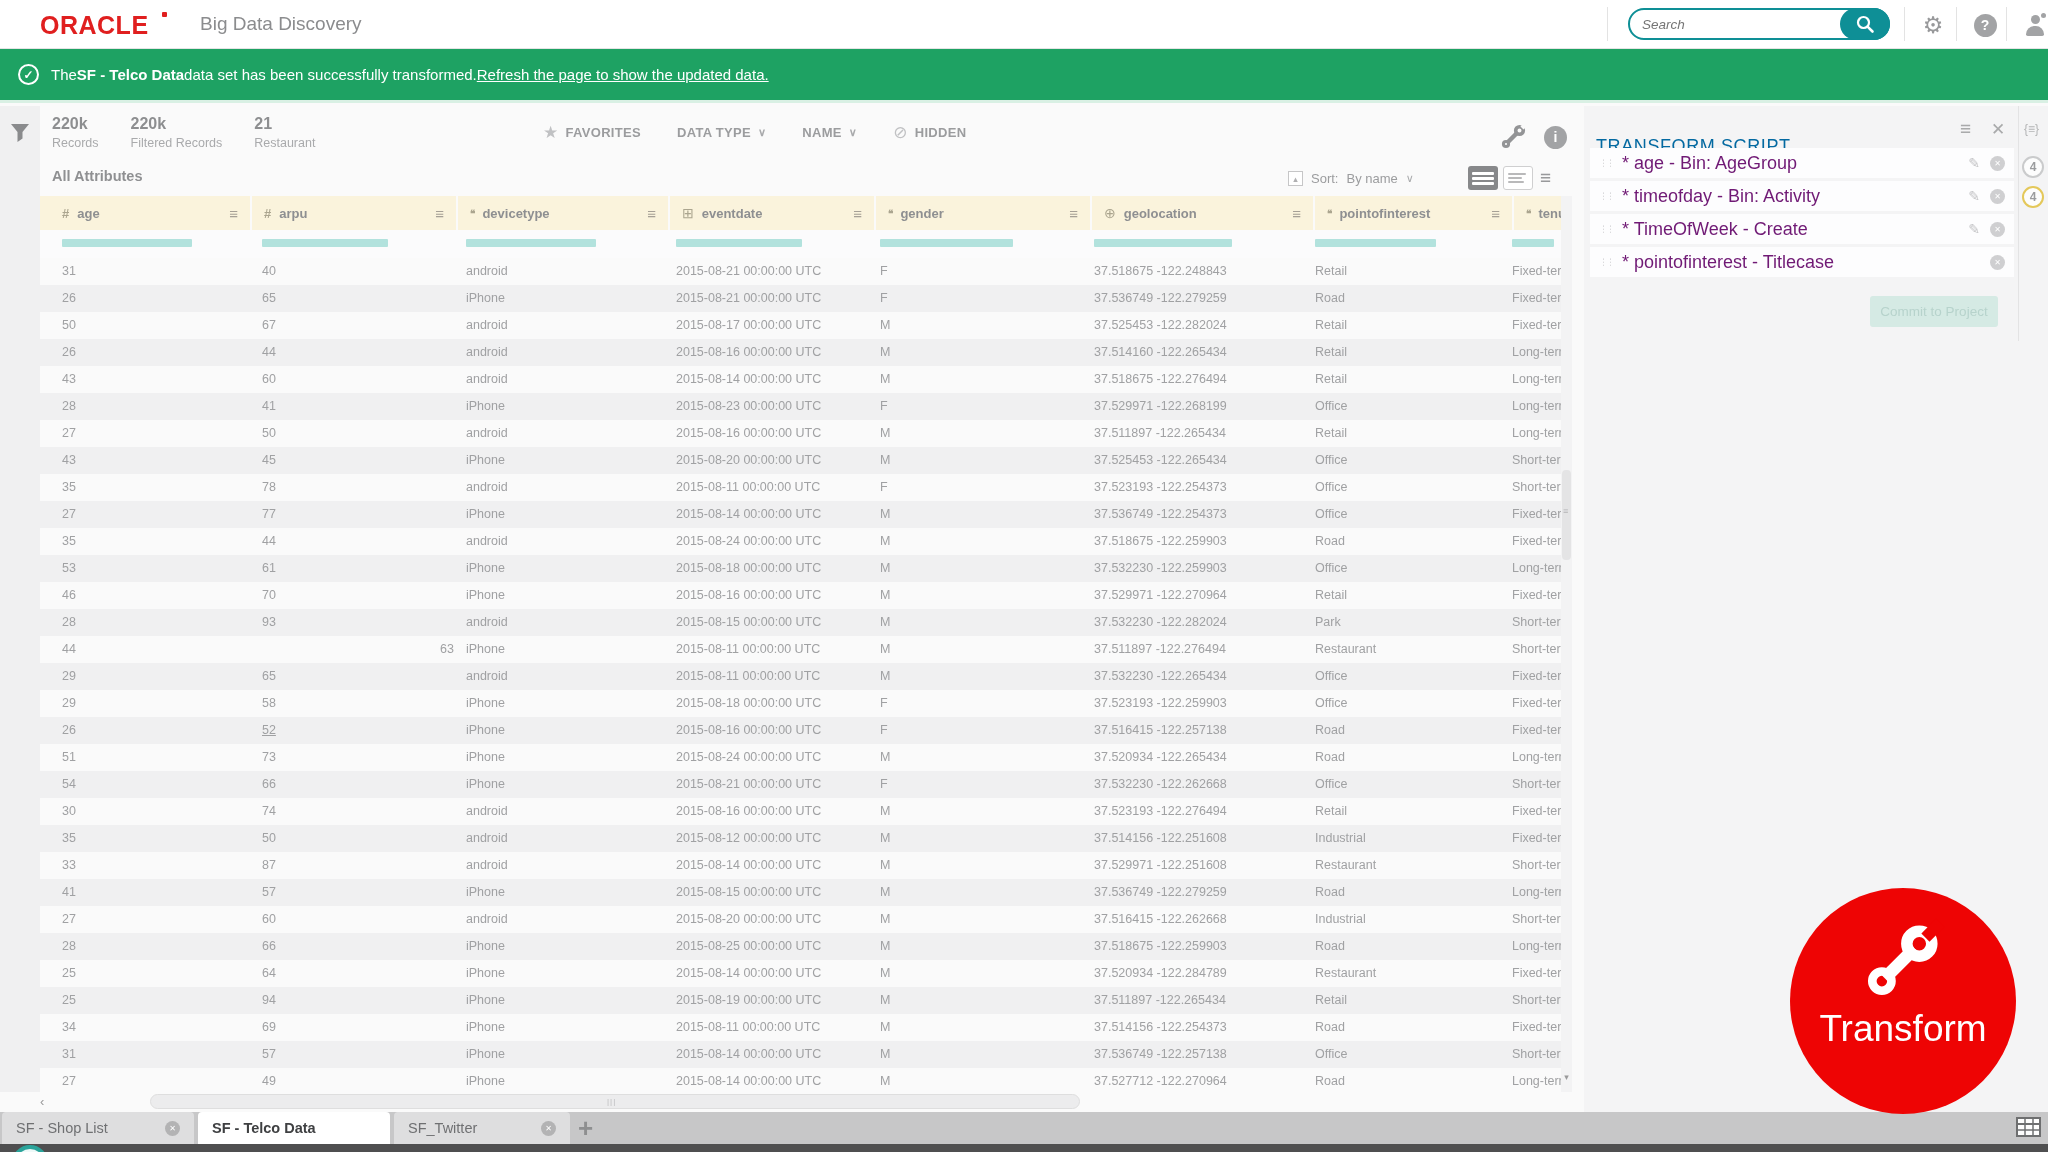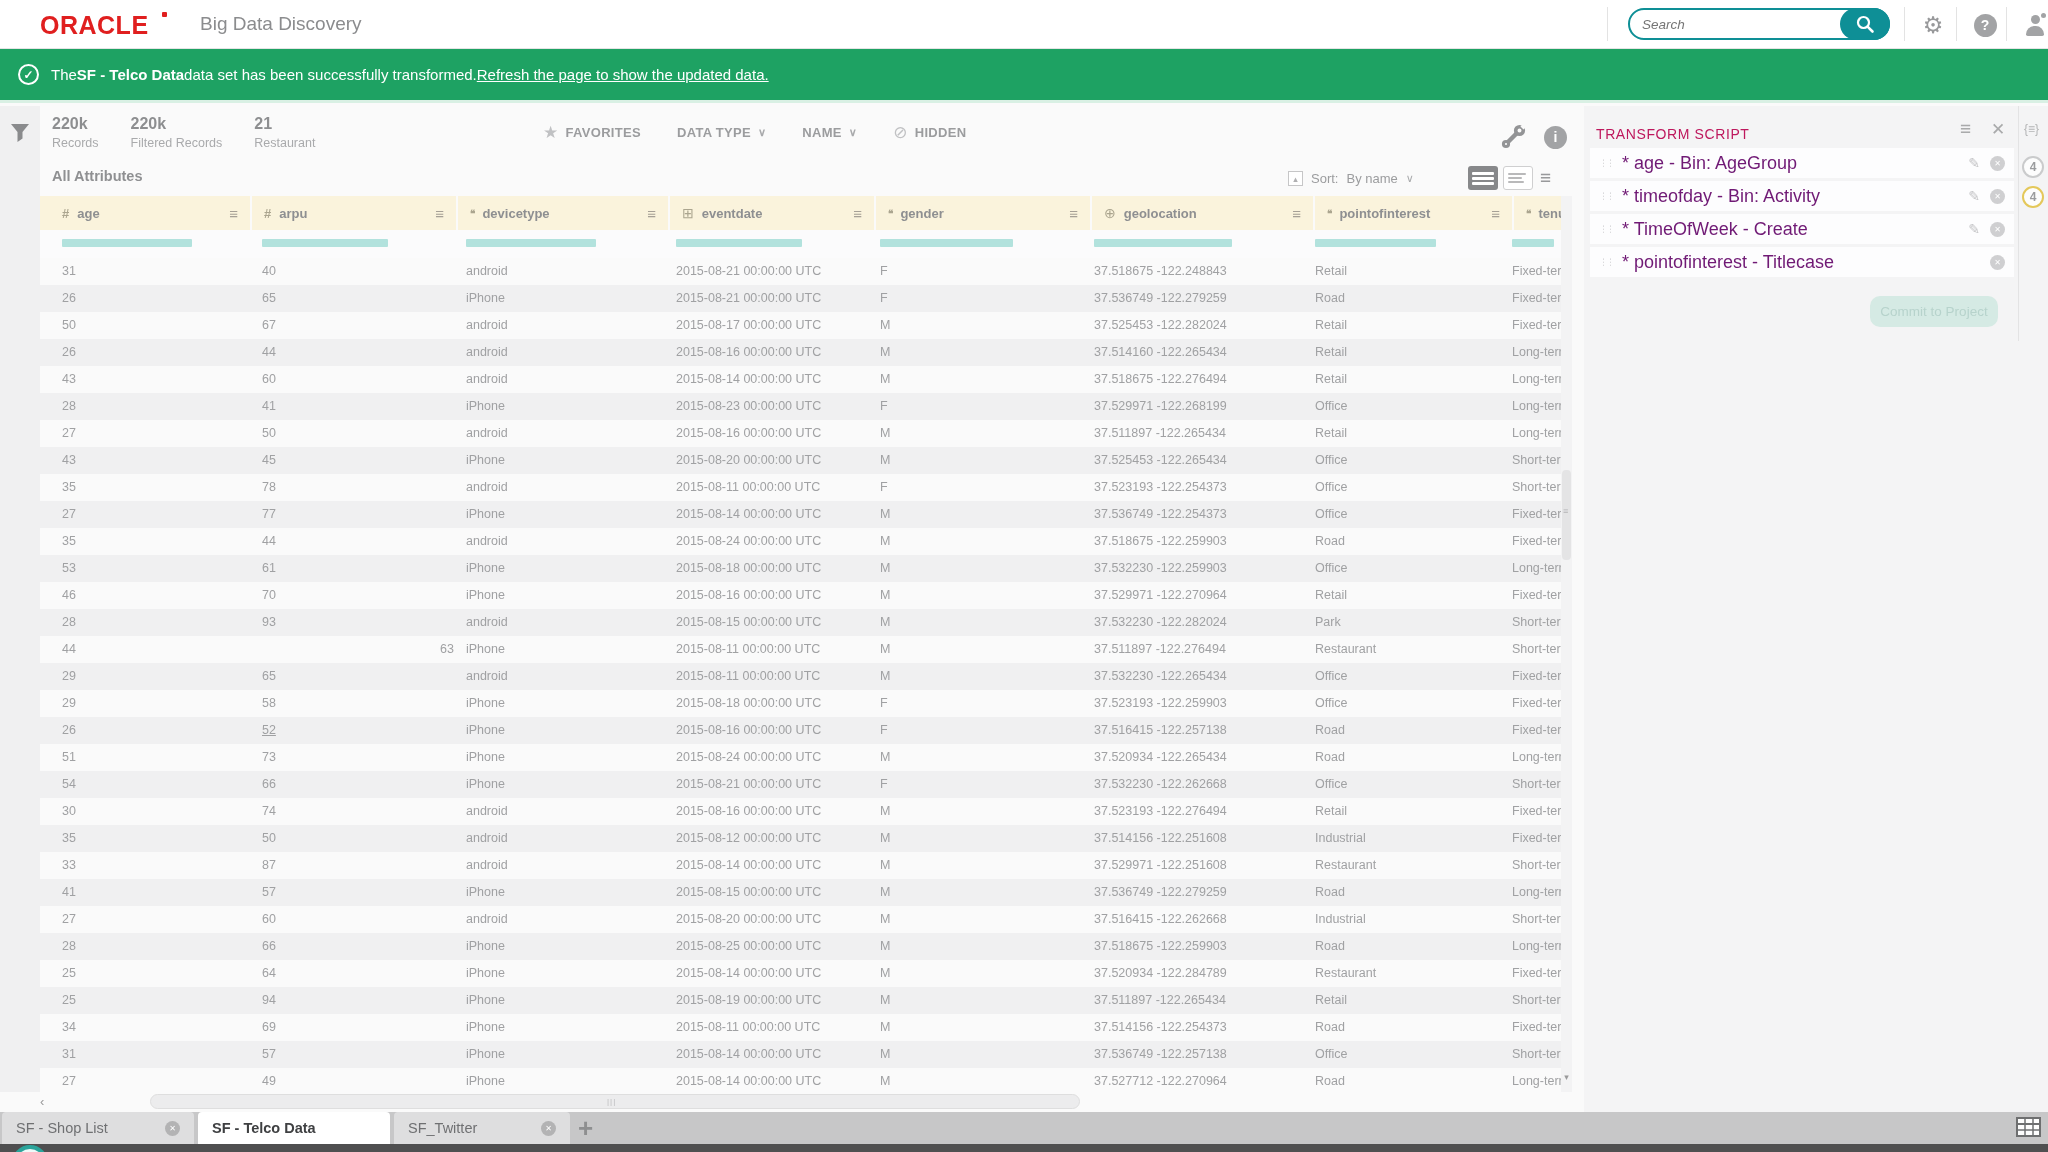--- a/index.html
+++ b/index.html
@@ -81,35 +81,35 @@
   .vthumb{position:absolute;left:1px;top:274px;width:9px;height:90px;background:#e4e4e5;border-radius:4px;cursor:pointer}
   .vthumb::after{content:"≡";position:absolute;left:1px;top:36px;font-size:9px;color:#b5b5b6}
   .vdown{position:absolute;left:1561px;top:1072px;width:11px;text-align:center;font-size:9px;color:#9a9a9b}
   .hscroll{position:absolute;left:40px;top:1094px;width:1521px;height:16px}
   .harrow{position:absolute;left:0;top:0;font-size:13px;color:#9a9a9b;cursor:pointer}
   .hthumb{position:absolute;left:110px;top:0;width:930px;height:15px;background:#ececed;border:1px solid #dedede;border-radius:8px;cursor:pointer}
   .hthumb::after{content:"|||";position:absolute;left:456px;top:2px;font-size:8px;color:#bcbcbd;letter-spacing:1px}
 
   
   .panel{position:absolute;left:1584px;top:106px;width:464px;height:1006px;background:#f4f4f5}
-  .panel-title{position:absolute;left:12px;top:20px;font-size:14px;color:#be185d;letter-spacing:.6px}
+  .panel-title{position:absolute;left:12px;top:30px;font-size:18px;color:#0369a1;letter-spacing:.6px}
   .panel-ham{position:absolute;left:376px;top:12px;font-size:19px;color:#a9aaab;cursor:pointer}
   .panel-close{position:absolute;left:407px;top:13px;font-size:17px;color:#a9aaab;cursor:pointer}
   .strip-div{position:absolute;left:434px;top:0;height:235px;border-left:1px solid #e3e3e4}
   .braces{position:absolute;left:440px;top:16px;font-size:12px;color:#b4b5b6}
   .badge{position:absolute;left:438px;width:22px;height:22px;border:2px solid #cacbcc;border-radius:50%;background:#fdfdfd;color:#9b9c9e;font-size:12px;font-weight:bold;display:flex;align-items:center;justify-content:center}
   .badge.b0{top:50px}
   .badge.b1{top:80px;border-color:var(--badge-ring-yellow,#e4c85a)}
   .steps{position:absolute;left:6px;top:42px;width:424px}
   .step{height:30px;margin-bottom:3px;background:#fdfdfe;display:flex;align-items:center;padding:0 9px;cursor:pointer}
   .drag{color:#cdcdcf;font-size:9px;letter-spacing:-2px;margin-right:9px;cursor:grab}
   .step-label{flex:1;font-size:18px;color:#701a75;white-space:nowrap;overflow:hidden}
   .pencil{color:#c2c2c4;font-size:14px;margin-right:10px;cursor:pointer}
   .remove{width:15px;height:15px;min-width:15px;border-radius:50%;background:#cfcfd1;color:#fff;font-size:8px;display:flex;align-items:center;justify-content:center;cursor:pointer}
-  .commit-btn{position:absolute;left:286px;top:190px;width:128px;height:31px;background:#d5eae4;color:#b7d3cc;font-size:13.5px;border-radius:10px;display:flex;align-items:center;justify-content:center}
+  .commit-btn{position:absolute;left:286px;top:190px;width:128px;height:31px;background:#d5eae4;color:#b7d3cc;font-size:13.5px;border-radius:3px;display:flex;align-items:center;justify-content:center}
 
   
   .fab{position:absolute;left:1790px;top:888px;width:226px;height:226px;border-radius:50%;background:var(--transform-red,#ee0404);z-index:30;display:flex;flex-direction:column;align-items:center;cursor:pointer}
   .fab svg{margin-top:24px}
   .fab-label{color:#fff;font-size:37px;margin-top:0}
 
   
   .tabbar{position:absolute;left:0;top:1112px;width:2048px;height:32px;background:#c7c7c8;z-index:10}
   .tab{position:absolute;top:0;height:32px;background:#dededf;border-radius:4px 4px 0 0;display:flex;align-items:center;padding:0 14px;font-size:14.5px;color:#6f7072;cursor:pointer}
   .tab.active{background:#fff;color:#3f4042;font-weight:bold}
@@ -652,20 +652,29 @@
         </div>
         <div class="step">
           <span class="drag">⋮⋮</span>
           <span class="step-label">* pointofinterest - Titlecase</span>
           <span class="remove">✕</span>
         </div>
       </div>
     <div class="commit-btn">Commit to Project</div>
   </div>
 
+  <div class="fab">
+    <svg width="96" height="96" viewBox="0 0 100 100">
+      <line x1="31" y1="69" x2="62" y2="38" stroke="#fff" stroke-width="13"></line>
+      <circle cx="28" cy="72" r="10" fill="none" stroke="#fff" stroke-width="9"></circle>
+      <circle cx="67" cy="33" r="13" fill="none" stroke="#fff" stroke-width="12"></circle>
+      <rect x="61" y="2" width="12" height="22" style="fill:var(--transform-red,#ee0404)" transform="rotate(45 67 33)"></rect>
+    </svg>
+    <div class="fab-label">Transform</div>
+  </div>
 
   <div class="tabbar">
     <span class="tab-plus">+</span>
   <div class="tab" style="left: 2px; width: 192px;">
         <span class="tab-label">SF - Shop List</span>
         <span class="tclose">✕</span>
       </div>
       <div class="tab active" style="left: 198px; width: 192px;">
         <span class="tab-label">SF - Telco Data</span>
       </div>

